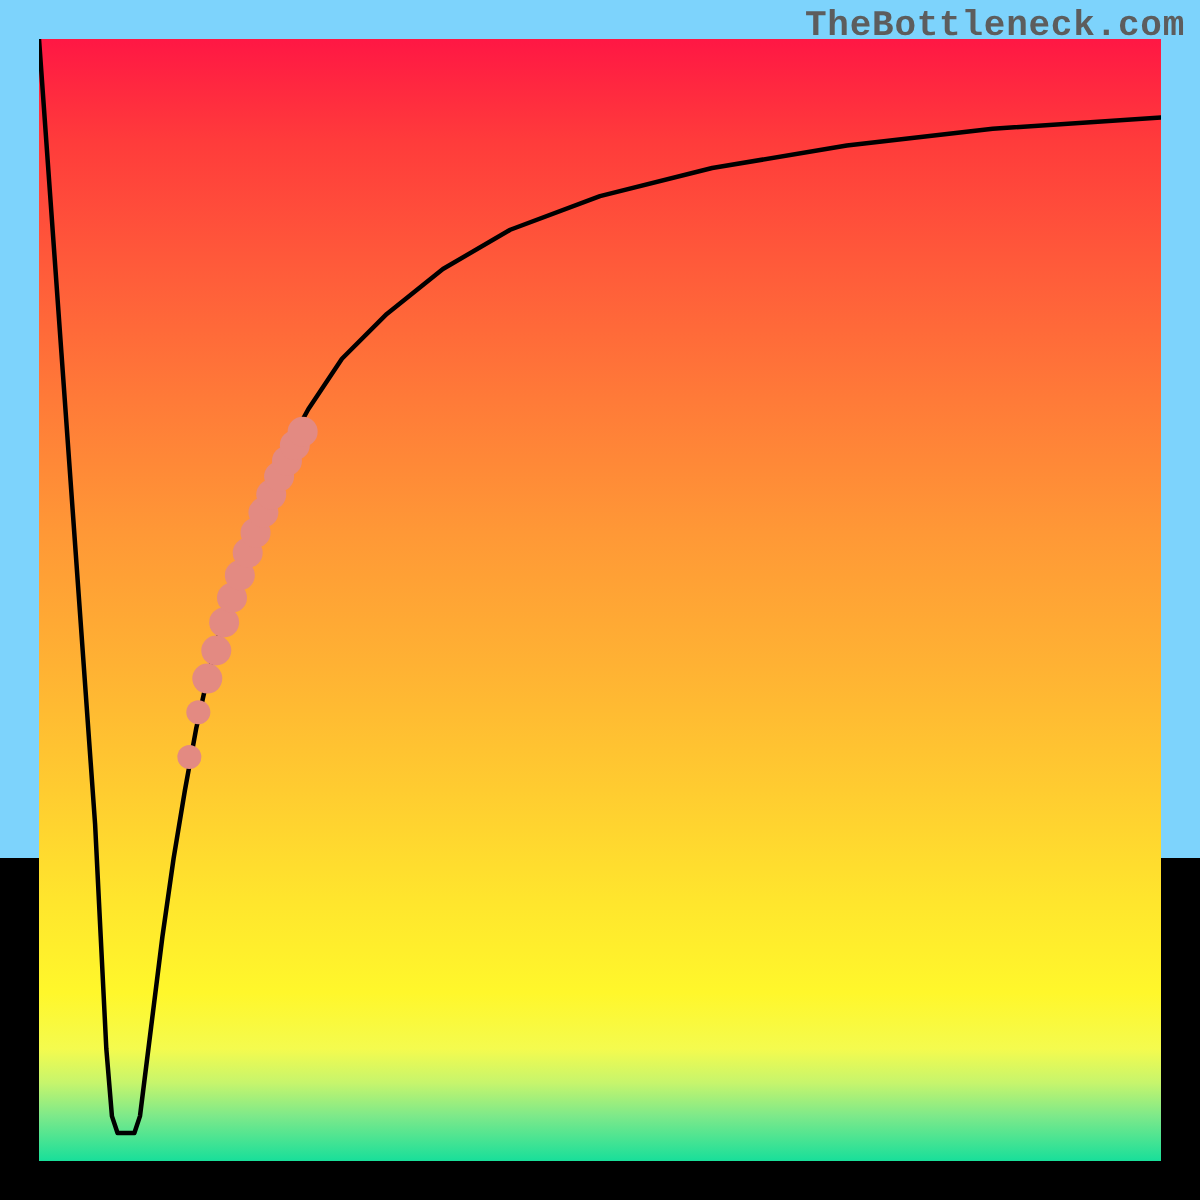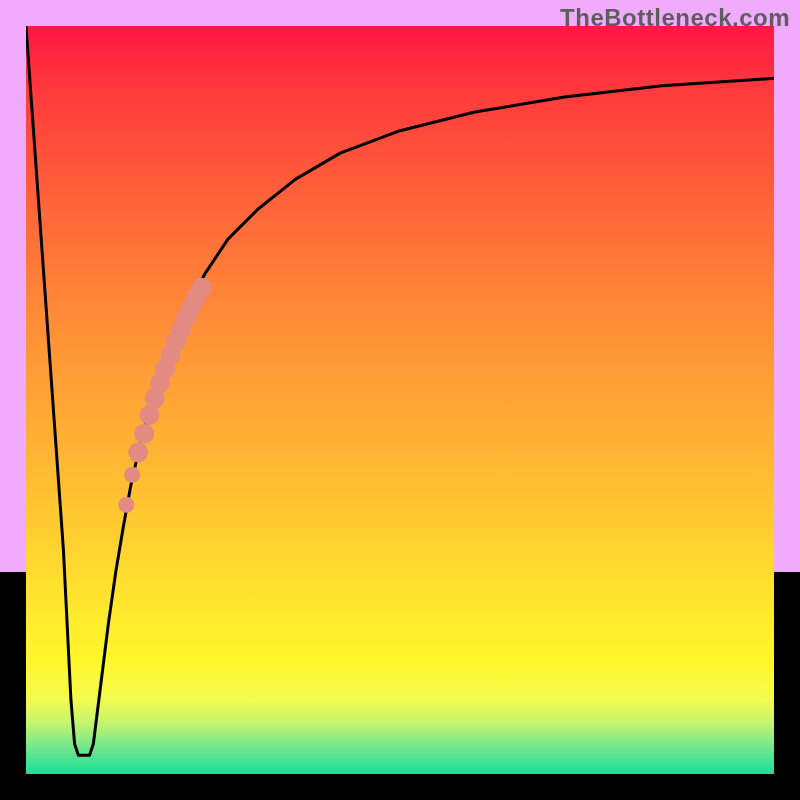--- a/index.html
+++ b/index.html
@@ -8,21 +8,22 @@
     width: 800px;
     height: 800px;
     background: #000;
     overflow: hidden;
     font-family: Arial, Helvetica, sans-serif;
   }
   .frame {
     position: relative;
     width: 800px;
     height: 572px;
-    background: #f0abfc;
+    background: #7dd3fc;
+    font-family: Liberation Mono, monospace;
   }
   .watermark {
     position: absolute;
     top: 4px;
     right: 10px;
     color: #5d5d5d;
     font-size: 24px;
     font-weight: bold;
     letter-spacing: 0.5px;
     z-index: 50;

